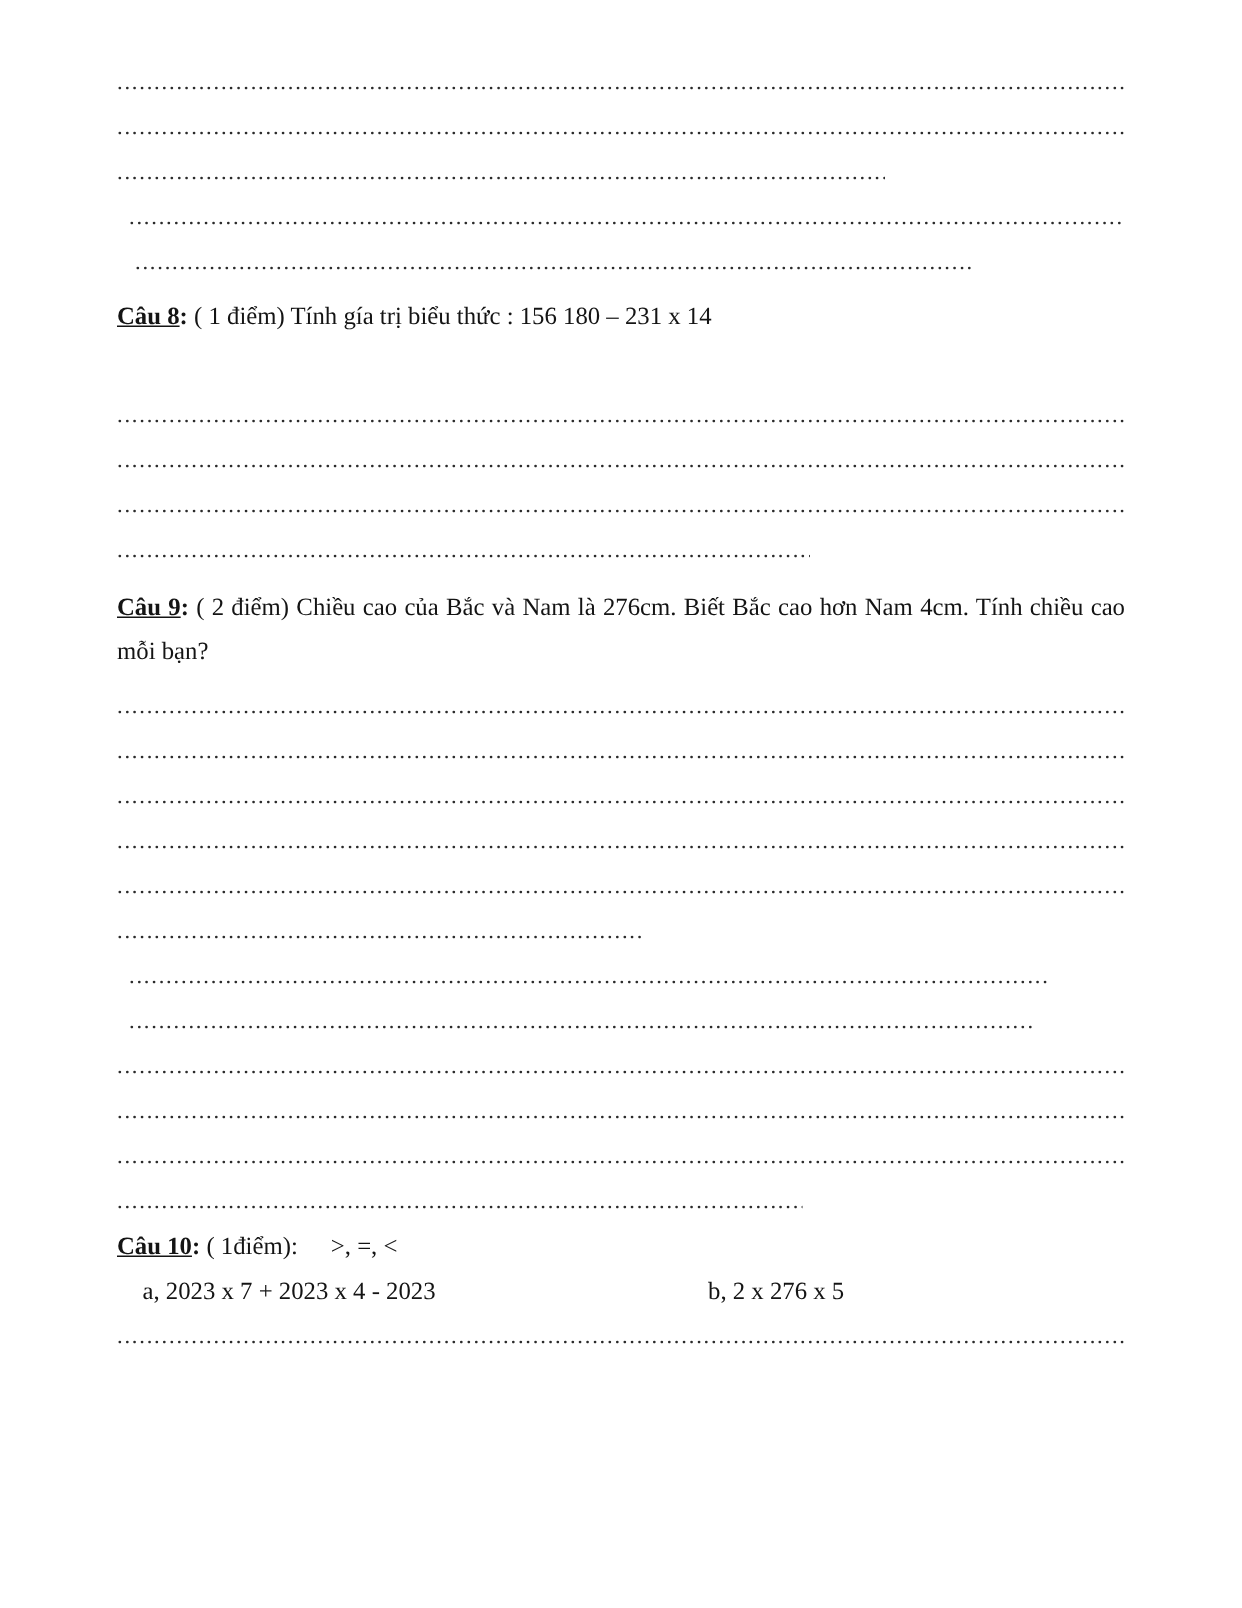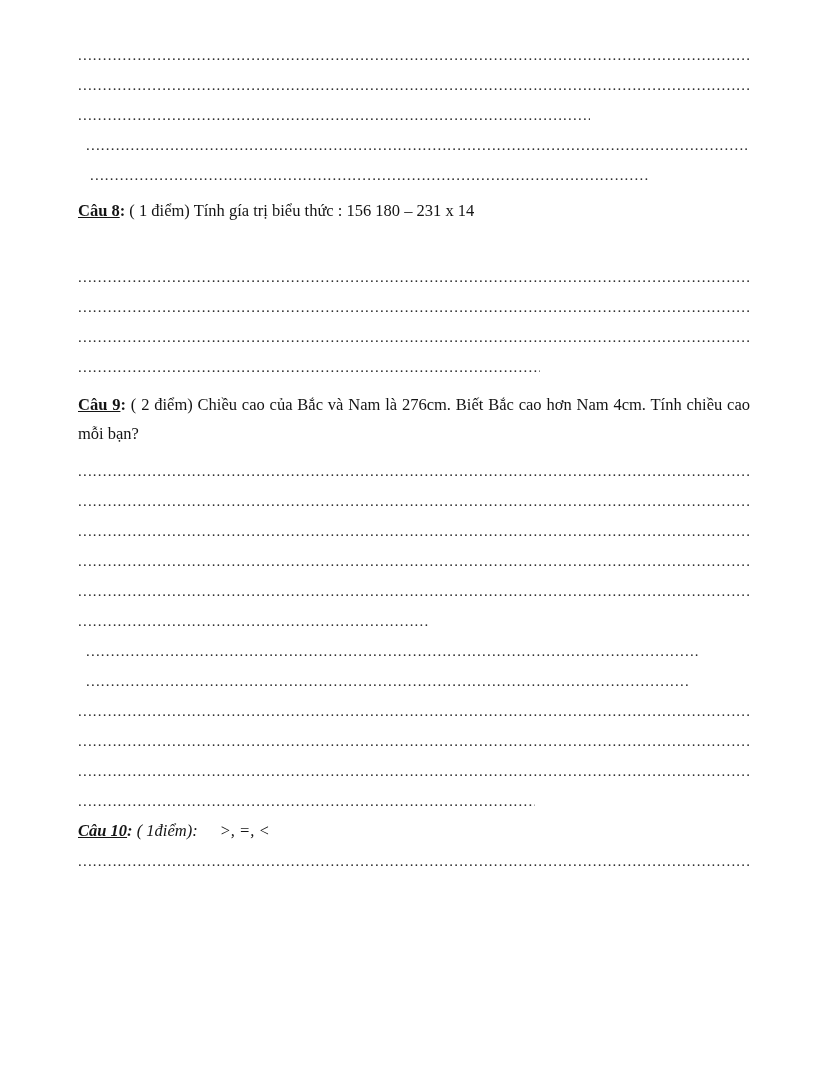--- a/index.html
+++ b/index.html
@@ -29,21 +29,21 @@
     text-decoration:underline;
   }
   .q-colon { font-weight:bold; }
   #q8h { margin:10px 0 40px 0; }
   #q9p {
     margin:8px 0 8px 0;
     line-height:29px;
     text-align:justify;
     font-family:Liberation Serif, serif;
   }
-  .flow-row { line-height:30px; height:30px; white-space:nowrap;font-style:italic; }
+  .flow-row { line-height:30px; height:30px; white-space:nowrap; }
   .left-cell { display:inline-block; vertical-align:top; }
   .row-q10 .left-cell { padding-left:6px; }
   .row-q10-1 .left-cell { width:288px; }
   .row-q10-2 .left-cell { width:330px; }
   .row-q11 .left-cell { width:377px; padding-left:17px; }
   .sym-gap { margin-left:22px; }
 </style>
 </head>
 <body>
 
@@ -81,18 +81,19 @@
       <div class="dotline" style="margin-left: 0px; width: 672px;">........................................................................................................................................................................................................................................................................................................................................................................................................................................................................................................................................................................................................................</div>
       <div class="dotline" style="margin-left: 0px; width: 672px;">........................................................................................................................................................................................................................................................................................................................................................................................................................................................................................................................................................................................................................</div>
       <div class="dotline" style="margin-left: 0px; width: 457px;">........................................................................................................................................................................................................................................................................................................................................................................................................................................................................................................................................................................................................................</div>
     </div>
 
   <div class="flow-row"><span class="q-label">Câu 10</span><span class="q-colon">:</span><span> ( 1điểm):</span><span class="sym-gap">&gt;, =, &lt;</span></div>
 
 
 
 
+  <div class="flow-row row-q11"><span class="left-cell">a, 2023 x 7 + 2023 x 4 - 2023</span><span>b, 2 x 276 x 5</span></div>
 
   <div>
       <div class="dotline" style="margin-left: 0px; width: 672px;">........................................................................................................................................................................................................................................................................................................................................................................................................................................................................................................................................................................................................................</div>
     </div>
 
 </div>
 
 </body></html>

